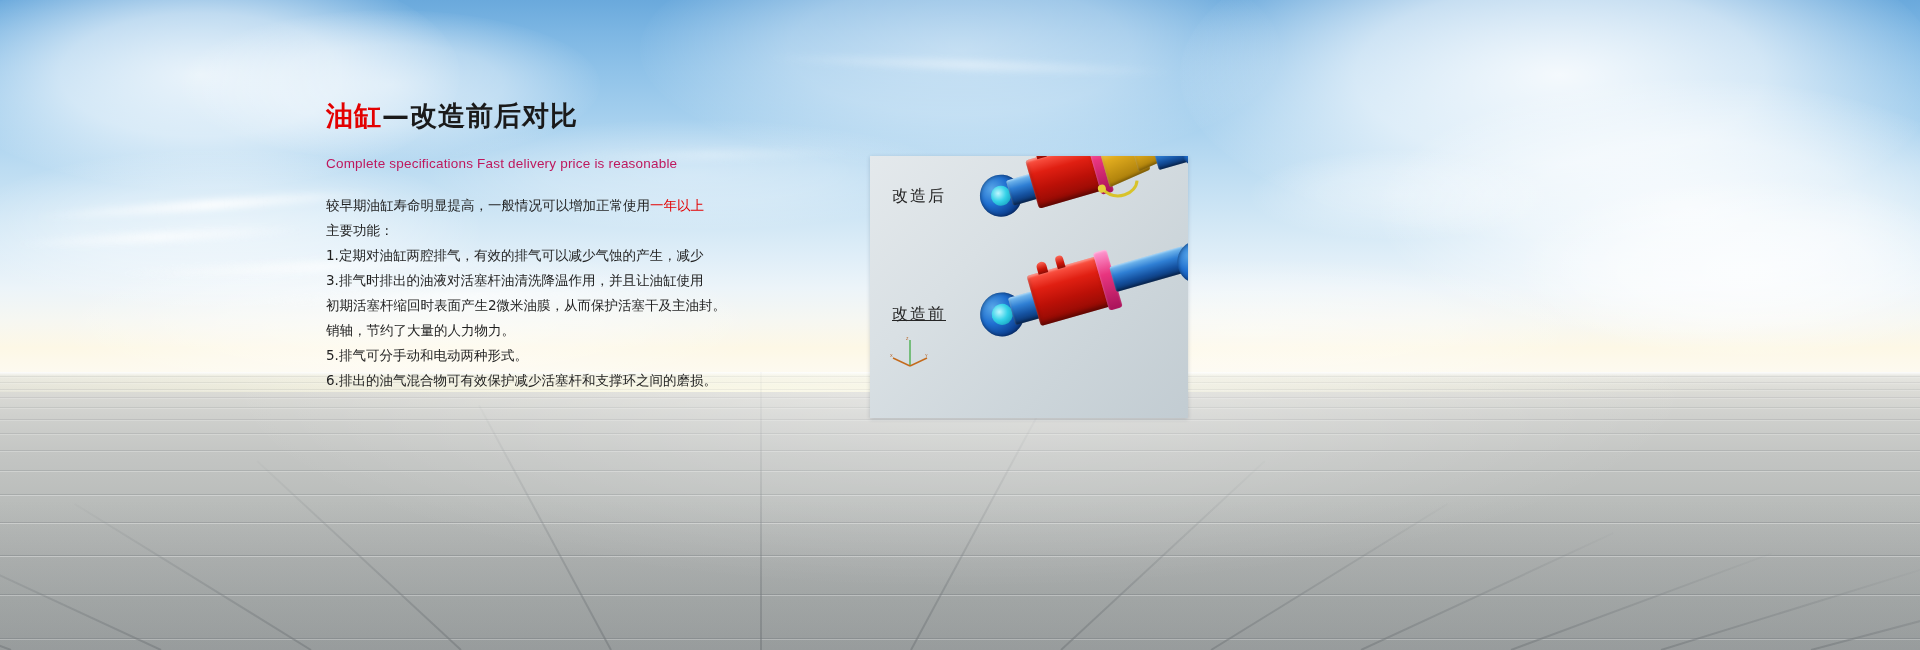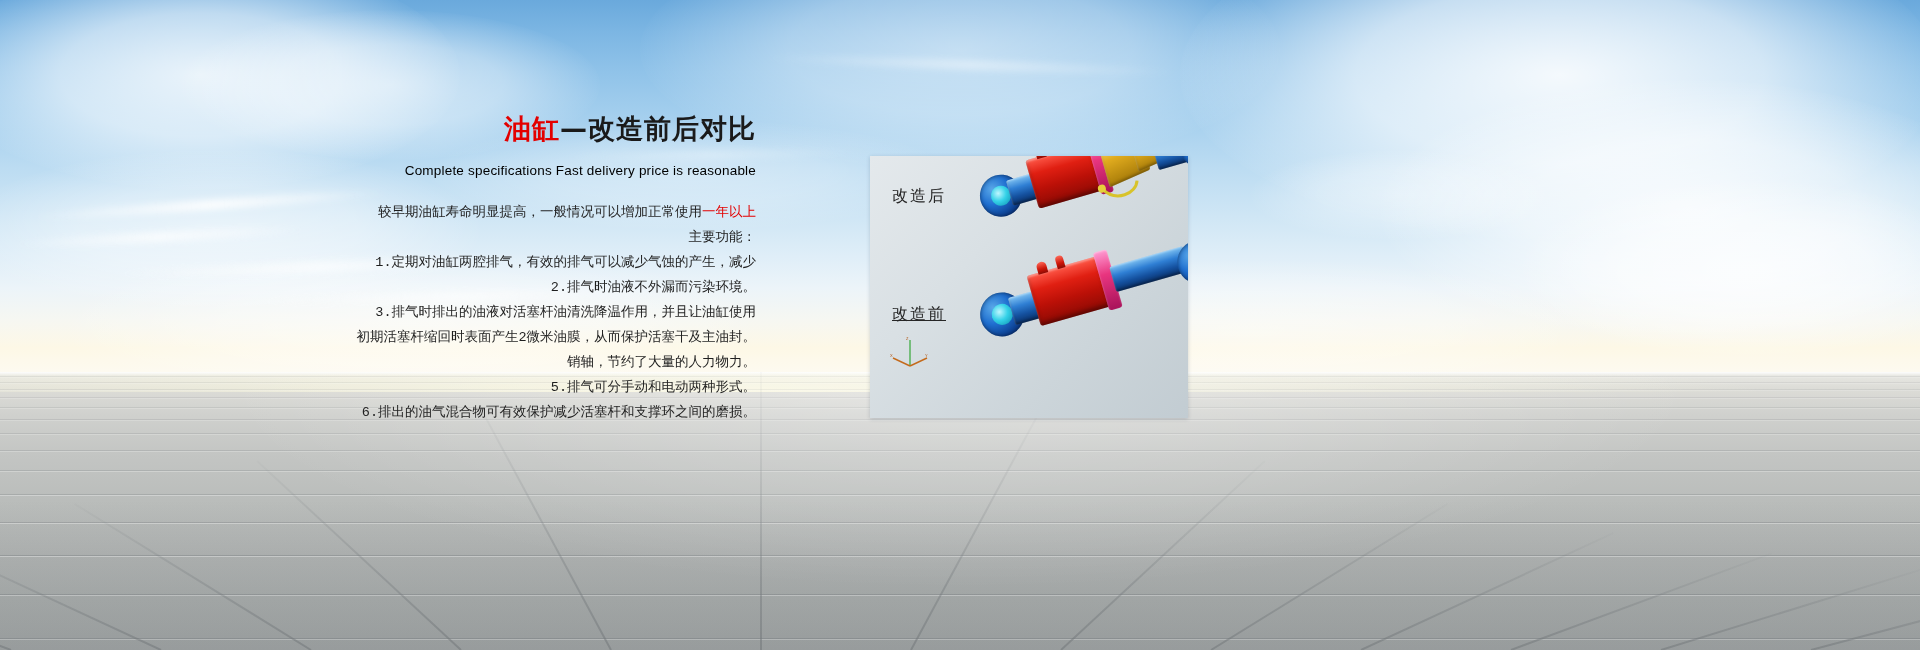--- a/index.html
+++ b/index.html
@@ -103,39 +103,39 @@
     pointer-events:none;
   }
   .gvig {
     position:absolute; inset:0;
     background:radial-gradient(ellipse at 50% 0%, rgba(255,255,255,.35) 0%, rgba(255,255,255,0) 55%);
     pointer-events:none;
   }
 
   
   .content {
-    position:absolute; left:326px; top:113px; width:430px;text-align:right;
+    position:absolute; left:326px; top:100px; width:430px;
   }
   .title {
     font-family:"DejaVu Sans","Liberation Sans",sans-serif;
     font-size:27px; font-weight:bold; letter-spacing:1px;
     color:#1a1a1a; line-height:1.2; white-space:nowrap;
   }
   .title .hl { color:#e30000; }
   .subtitle {
-    margin-top:18px;
+    margin-top:24px;
     font-family:"Liberation Sans","DejaVu Sans",sans-serif;
-    font-size:13.5px; color:#000000; letter-spacing:.2px; white-space:nowrap;
+    font-size:13.5px; color:#be185d; letter-spacing:.2px; white-space:nowrap;
   }
   .body {
     margin-top:22px;
     font-family:"DejaVu Sans","Liberation Sans",sans-serif;
     font-size:13.5px; color:#1f1f1f; line-height:25px;
   }
-  .body p { white-space:nowrap;font-family:Liberation Mono, monospace; }
+  .body p { white-space:nowrap; }
   .body .red { color:#e30000; }
 
   
   .panel {
     position:absolute; left:870px; top:156px; width:318px; height:262px;
     background:linear-gradient(135deg,#e4e9ec 0%,#d9e0e4 35%,#ccd5da 70%,#c2ccd2 100%);
     box-shadow:0 1px 4px rgba(40,60,80,.22);
     overflow:hidden;
   }
   .plabel {
@@ -256,21 +256,20 @@
 
   <div class="content">
     <div class="title">
       <span class="hl">油缸</span><span>—改造前后对比</span>
     </div>
     <div class="subtitle">Complete specifications Fast delivery price is reasonable</div>
     <div class="body" id="body-lines">
         <p><span>较早期油缸寿命明显提高，一般情况可以增加正常使用</span><span class="red">一年以上</span></p>
         <p><span>主要功能：</span></p>
         <p><span>1.定期对油缸两腔排气，有效的排气可以减少气蚀的产生，减少</span></p>
-        <p><span>2.排气时油液不外漏而污染环境。</span></p>
         <p><span>3.排气时排出的油液对活塞杆油清洗降温作用，并且让油缸使用</span></p>
         <p><span>初期活塞杆缩回时表面产生2微米油膜，从而保护活塞干及主油封。</span></p>
         <p><span>销轴，节约了大量的人力物力。</span></p>
         <p><span>5.排气可分手动和电动两种形式。</span></p>
         <p><span>6.排出的油气混合物可有效保护减少活塞杆和支撑环之间的磨损。</span></p>
       </div>
   </div>
 
   <div class="panel">
 

